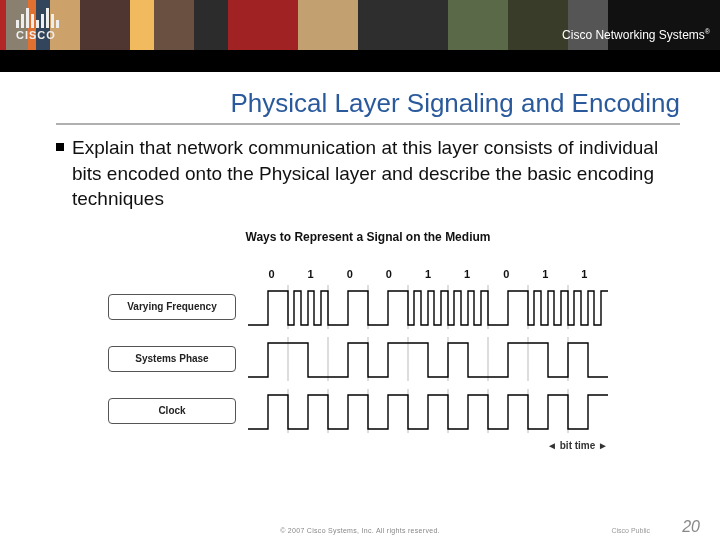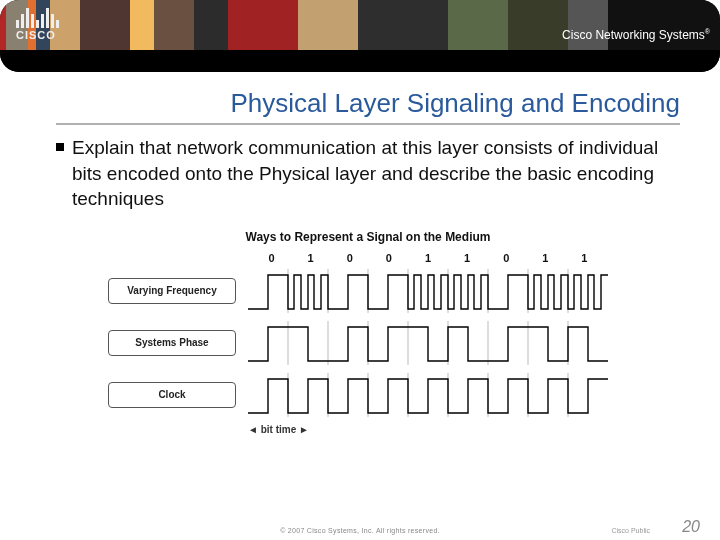--- a/index.html
+++ b/index.html
@@ -1,20 +1,20 @@
 <!DOCTYPE html>
 <html><head>
 <meta charset="utf-8">
 <style>
   * { box-sizing: border-box; margin: 0; padding: 0; }
   html, body { width: 720px; height: 540px; font-family: Arial, Helvetica, sans-serif; background: #fff; overflow: hidden; }
   .slide { width: 720px; height: 540px; position: relative; }
 
   
-  .hdr { width: 100%; height: 72px; background: #000; position: relative; overflow: hidden; border-radius: 19px; }
+  .hdr { width: 100%; height: 72px; background: #000; position: relative; overflow: hidden; }
   .hdr-strip { position: absolute; top: 0; left: 0; right: 0; height: 50px; display: flex; }
   .strip-seg { height: 50px; }
   .s1  { width: 6px;  background: #b22626; }
   .s2  { width: 22px; background: #8a8070; }
   .s3  { width: 8px;  background: #e07030; }
   .s4  { width: 14px; background: #32455a; }
   .s5  { width: 30px; background: #cda16a; }
   .s6  { width: 50px; background: #503630; }
   .s7  { width: 24px; background: #f1ba5e; }
   .s8  { width: 40px; background: #6a5040; }
@@ -39,29 +39,29 @@
   .acad sup { font-size: 7px; }
 
   
   .content { padding: 16px 40px 0 56px; }
   .title { color: #2a5a9c; font-size: 26px; font-weight: 400; border-bottom: 2px solid #b0b0b0; padding-bottom: 4px; margin-bottom: 10px; text-align: right; }
   .bullet-row { display: flex; align-items: flex-start; gap: 8px; font-size: 19px; color: #111; line-height: 1.35; padding-right: 20px; }
   .sq { width: 8px; height: 8px; background: #000; margin-top: 8px; flex-shrink: 0; }
 
   
   .diagram { width: 520px; margin: 18px auto 0 auto; }
-  .dia-title { text-align: center; font-weight: bold; font-size: 12px; color: #111; margin-bottom: 8px; }
+  .dia-title { text-align: center; font-weight: bold; font-size: 12px; color: #111; margin-bottom: 24px; }
   .bits-row { display: flex; margin-left: 140px; width: 360px; justify-content: space-between; font-size: 11px; font-weight: bold; color: #111; padding: 0 4px; margin-bottom: 4px; }
   .bits-row span { width: 40px; text-align: center; }
   .wave-row { display: flex; align-items: center; height: 46px; margin-bottom: 6px; }
   .wave-label { width: 128px; height: 26px; border: 1px solid #555; border-radius: 4px; display: flex; align-items: center; justify-content: center; font-size: 10px; font-weight: bold; color: #222; background: #fff; margin-right: 12px; flex-shrink: 0; }
   .wave { width: 360px; height: 44px; flex-shrink: 0; }
   .wave polyline { fill: none; stroke: #000; stroke-width: 1.4; }
   .wave line.grid { stroke: #bbb; stroke-width: 1; }
-  .axis-label { text-align: left; margin-left: 140px; width: 360px; font-size: 10px; font-weight: bold; color: #333; margin-top: 4px; }
+  .axis-label { text-align: right; margin-left: 140px; width: 360px; font-size: 10px; font-weight: bold; color: #333; margin-top: 4px; }
   .axis-label .arrow { font-size: 10px; }
 
   
   .footer { position: absolute; bottom: 6px; left: 0; right: 0; display: flex; justify-content: center; font-size: 7px; color: #888; letter-spacing: 0.3px; }
   .footer-right { position: absolute; right: 70px; bottom: 6px; font-size: 7px; color: #999; }
   .pagenum { position: absolute; right: 20px; bottom: 4px; font-size: 16px; color: #888; font-style: italic; }
 </style>
 </head>
 <body>
 

